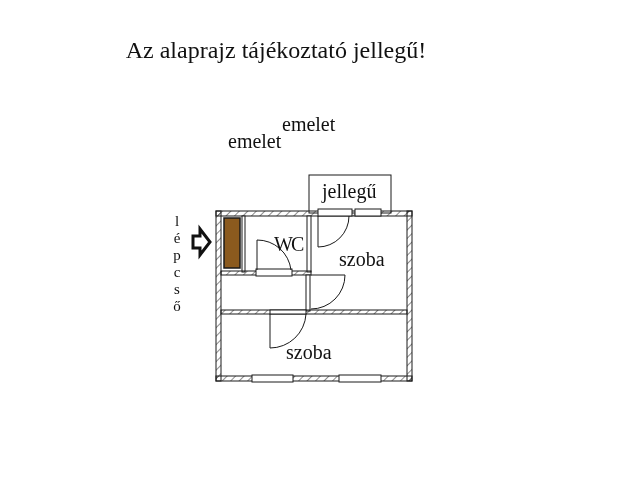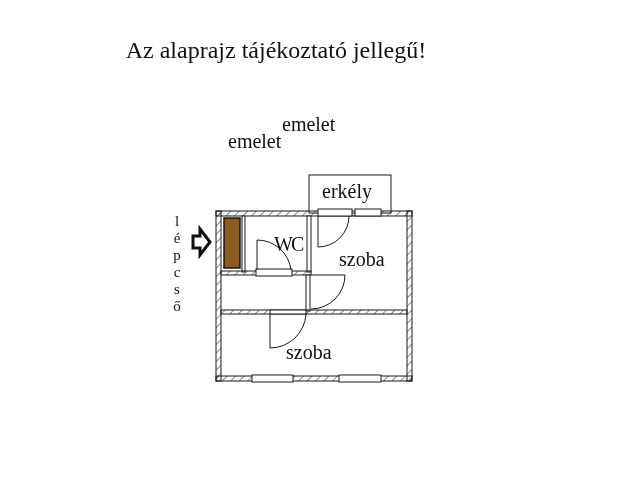--- a/index.html
+++ b/index.html
@@ -86,16 +86,16 @@
     <rect x="270" y="310" width="36" height="4" fill="#fff"></rect>
   </g>
 
   <rect x="224" y="218" width="16" height="50" fill="#8b5a1e" stroke="#1a1a1a" stroke-width="1.5"></rect>
 
   <g>
     <path d="M193 236 L200 236 L200 229 L210 242 L200 255 L200 248 L193 248 Z" fill="#fff" stroke="#111" stroke-width="3" stroke-linejoin="miter"></path>
   </g>
 </svg>
 
-<div class="label" style="left:322px; top:180px;">erkély</div>
+<div class="label" style="left:322px; top:180px;">jellegű</div>
 <div class="label" style="left:258px; top:233px; letter-spacing:-2px;margin-left:16px;">WC</div>
 <div class="label" style="left:339px; top:248px;">szoba</div>
 <div class="label" style="left:286px; top:341px;">szoba</div>
 
 </body></html>

